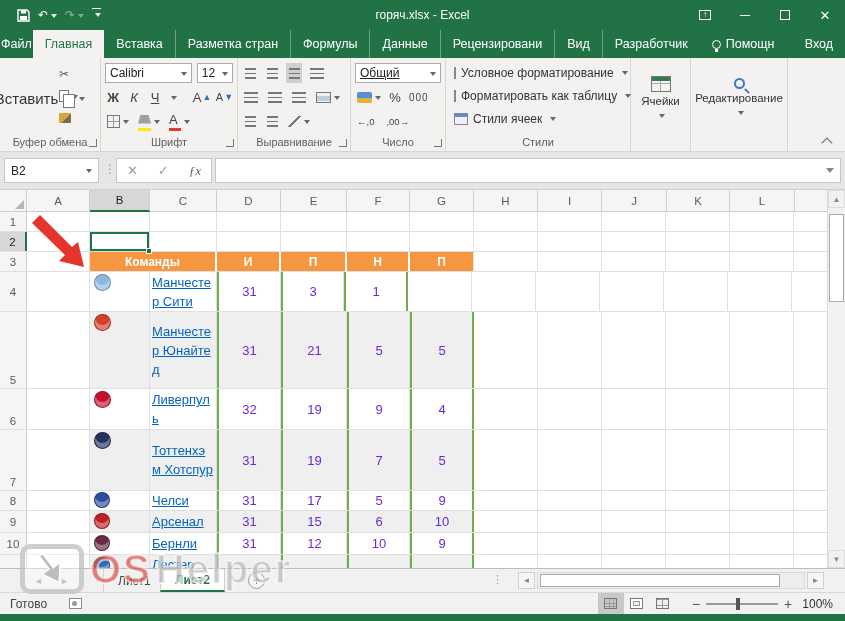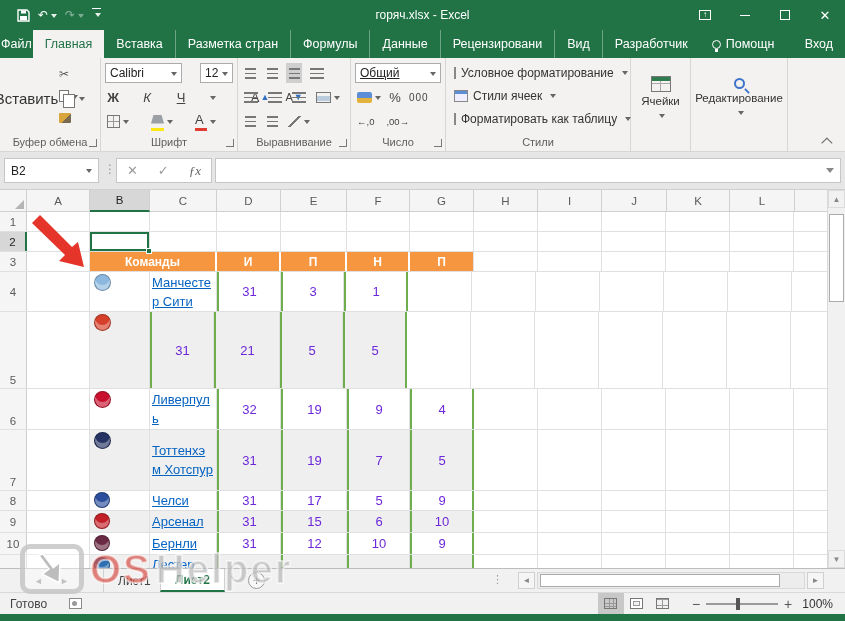--- a/index.html
+++ b/index.html
@@ -38,21 +38,21 @@
   .rbody { display:flex; height:74px; }
   .bigbtn { width:52px; display:flex; flex-direction:row; align-items:center; justify-content:center; gap:18px; font-size:15px; color:#333; }
   .clip { width:22px; height:26px; background:#e8c88f; border:1px solid #b89b62; border-radius:2px; position:relative; }
   .clip::before { content:""; position:absolute; left:6px; top:-3px; width:8px; height:4px; background:#8a7344; border-radius:1px; }
   .clip::after { content:""; position:absolute; left:5px; top:4px; width:14px; height:18px; background:#fff; border:1px solid #aaa; }
   .minicol { display:flex; flex-direction:column; justify-content:flex-start; gap:4px; padding-top:4px; }
   .mini { height:18px; display:flex; align-items:center; padding:0 3px; color:#555; font-size:12px; }
   .ic-copy { width:10px; height:12px; border:1px solid #777; background:#fff; position:relative; display:inline-block; }
   .ic-copy::after { content:""; position:absolute; left:3px; top:3px; width:10px; height:12px; border:1px solid #777; background:#fff; }
   .ic-brush { width:12px; height:10px; background:linear-gradient(135deg,#d8a43c 0 55%, #7a6a4f 55% 100%); display:inline-block; border-radius:1px; }
-  .fontrow { display:flex; align-items:center; gap:18px; height:24px; }
+  .fontrow { display:flex; align-items:center; gap:5px; height:24px; }
   .selbox { background:#fff; border:1px solid #ababab; height:20px; display:flex; align-items:center; justify-content:space-between; padding:0 4px; font-size:12px; color:#222; }
   .fbtn { min-width:16px; height:20px; display:flex; align-items:center; justify-content:center; color:#444; font-size:13px; padding:0 2px; }
   .fbtn.sel { background:#cfcfcf; }
   .u { text-decoration:underline; }
   .i { font-style:italic; }
   .b { font-weight:bold; }
   .sup-caret-up { color:#2f6fc4; font-size:9px; margin-left:1px; }
   .bar-yellow { display:block; width:13px; height:3px; background:#ffe812; margin-top:1px; }
   .bar-red { display:block; width:12px; height:3px; background:#e03c32; margin-top:1px; }
   .ic-borders { width:13px; height:13px; border:1px solid #777; display:inline-block; background:
@@ -368,26 +368,26 @@
     </div>
 
     <div class="rgroup" style="width:185px; padding-left:8px;">
       <div class="stylerow">
         <span class="ic-grid-sm"></span>
         <span>Условное форматирование</span>
           <span class="caret dark"></span>
       </div>
       <div class="stylerow">
         <span class="ic-grid-sm tbl"></span>
-        <span>Стили ячеек</span>
+        <span>Форматировать как таблицу</span>
           <span class="caret dark"></span>
       </div>
       <div class="stylerow">
         <span class="ic-grid-sm tbl"></span>
-        <span>Форматировать как таблицу</span>
+        <span>Стили ячеек</span>
           <span class="caret dark"></span>
       </div>
       <div class="glabel">Стили</div>
     </div>
 
     <div class="rgroup" style="width:60px;">
       <div class="rbody" style="justify-content:flex-start;">
         <div class="bigvert">
           <span class="ic-cells"></span>
           <span>Ячейки</span>
@@ -495,20 +495,23 @@
       <div class="cell cF tcell numcell gl">3</div>
       <div class="cell cG tcell numcell gl gr2">1</div>
       <div class="gfill"></div>
     </div>
 
     <div class="grow h77 band">
       <div class="rnum" style="align-items:flex-end; padding-bottom:2px;">5</div>
       <div class="cell cA"></div>
       <div class="cell cB tcell logocell">
           <span class="team-logo" style="background-color: rgb(214, 64, 42);"></span>
+        </div>
+      <div class="cell cC tcell namecell">
+          <a>Манчестер Юнайтед</a>
         </div>
       <div class="cell cD tcell numcell gl">31</div>
       <div class="cell cE tcell numcell gl">21</div>
       <div class="cell cF tcell numcell gl">5</div>
       <div class="cell cG tcell numcell gl gr2">5</div>
       <div class="gfill"></div>
     </div>
 
     <div class="grow h41">
       <div class="rnum" style="align-items:flex-end; padding-bottom:2px;">6</div>

